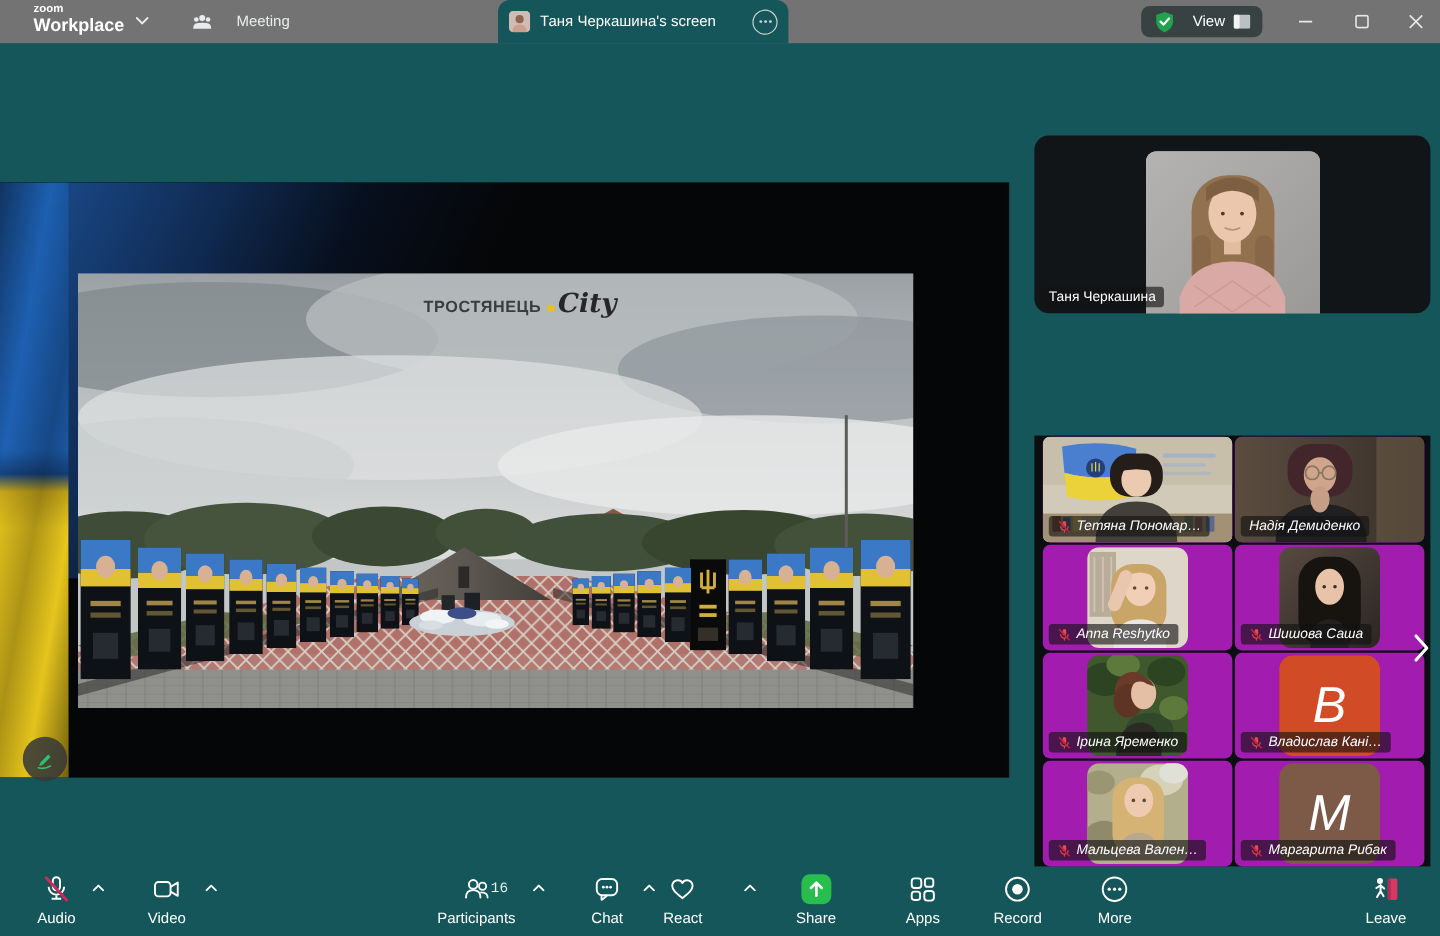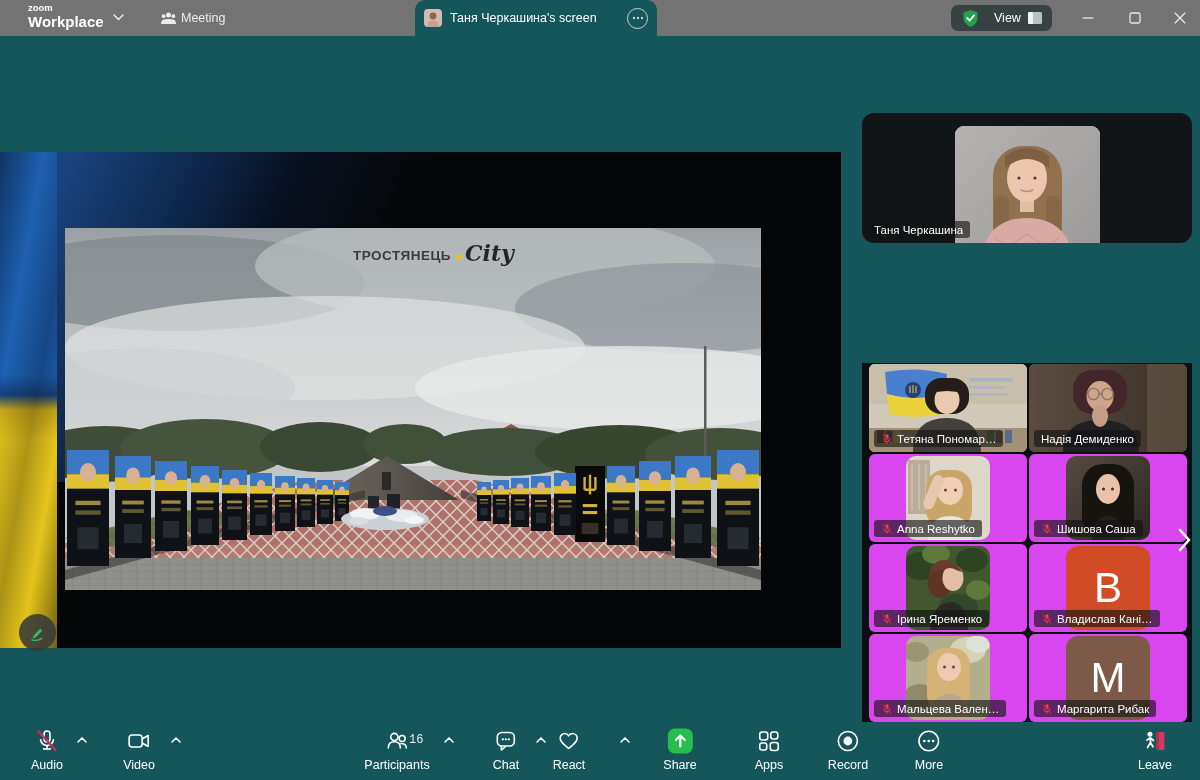--- a/index.html
+++ b/index.html
@@ -11,21 +11,21 @@
     color:#fff;
   }
   svg { display:block; }
 
   
   .titlebar { position:absolute; top:0; left:0; width:1200px; height:36px; background:#737373; }
   .logo { position:absolute; left:28px; top:3px; line-height:1; cursor:default; }
   .logo .l1 { font-size:9.5px; font-weight:bold; color:#fff; }
   .logo .l2 { font-size:15px; font-weight:bold; color:#fff; margin-top:1px; }
   .logo-chevron { position:absolute; left:113px; top:14px; }
-  .tab-meeting { position:absolute; left:148px; top:0; height:36px; display:flex; align-items:center; gap:4px; padding:0 12px; color:#e9eded; font-size:12.5px; }
+  .tab-meeting { position:absolute; left:148px; top:0; height:36px; display:flex; align-items:center; gap:20px; padding:0 12px; color:#e9eded; font-size:12.5px; }
   .tab-active { position:absolute; left:415px; top:0; width:242px; height:36px; background:#14565a; border-radius:10px 10px 0 0; display:flex; align-items:center; gap:8px; padding:0 9px; }
   .tab-active .mini-avatar { width:18px; height:18px; border-radius:4px; overflow:hidden; flex:none; }
   .tab-active .tab-label { font-size:12.5px; color:#fff; flex:1; white-space:nowrap; overflow:hidden; }
   .tab-active .ellipsis-btn { width:21px; height:21px; border:1.5px solid #c7d1d1; border-radius:50%; display:flex; align-items:center; justify-content:center; flex:none; cursor:pointer; }
   .secure-view { position:absolute; left:951px; top:5px; height:26px; background:rgba(10,26,28,0.55); border-radius:7px; display:flex; align-items:center; gap:14px; padding:0 10px; }
   .secure-view .view-label { font-size:12.5px; color:#fff; }
   .win-btn { position:absolute; top:0; width:44px; height:36px; display:flex; align-items:center; justify-content:center; cursor:pointer; }
   .win-min { left:1066px; } .win-max { left:1113px; } .win-close { left:1158px; }
 
   
@@ -39,26 +39,26 @@
   .slide-title { position:absolute; top:22px; left:0; width:100%; padding-right:52px; text-align:center;
     font-family:"Liberation Serif", serif; font-size:36px; color:#f3f3f3; letter-spacing:1px; }
   .slide-photo { position:absolute; left:65px; top:76px; width:696px; height:362px; background:#c3c6c7; overflow:hidden; }
   .watermark { position:absolute; left:288px; top:16px; display:flex; align-items:center; gap:2px; }
   .watermark .wm-main { font-size:13.5px; font-weight:bold; color:#3c3c3c; letter-spacing:.5px; }
   .watermark .wm-dot { width:6px; height:6px; border-radius:50%; background:#e9c31b; margin:4px 1px 0 3px; }
   .watermark .wm-city { font-family:"DejaVu Serif", serif; font-style:italic; font-weight:bold; font-size:22px; color:#262626; margin-top:-4px; }
   .annotate-btn { position:absolute; left:19px; top:614px; width:37px; height:37px; border-radius:50%; background:rgba(56,58,56,.88); display:flex; align-items:center; justify-content:center; cursor:pointer; }
 
   
-  .speaker-tile { position:absolute; left:862px; top:113px; width:330px; height:130px; background:#121518; border-radius:12px; overflow:hidden; }
+  .speaker-tile { position:absolute; left:862px; top:113px; width:330px; height:148px; background:#121518; border-radius:12px; overflow:hidden; }
   .speaker-photo { position:absolute; left:93px; top:13px; width:145px; height:158px; border-radius:9px; overflow:hidden; background:#a7a5a3; }
 
   
   .gallery { position:absolute; left:862px; top:363px; width:330px; height:359px; background:#0b0e10; padding:1px 7px; display:grid; grid-template-columns:158px 158px; grid-auto-rows:88px; gap:2px; }
-  .tile { position:relative; border-radius:6px; overflow:hidden; background:#d946ef; cursor:pointer; }
+  .tile { position:relative; border-radius:6px; overflow:hidden; background:#a21caf; cursor:pointer;font-style:italic; }
   .tile .center-media { position:absolute; left:50%; top:50%; transform:translate(-50%,-50%); width:84px; height:84px; border-radius:10px; overflow:hidden; }
   .initial-avatar { width:84px; height:84px; border-radius:12px; display:flex; align-items:center; justify-content:center; font-size:42px; color:#fff; }
   .name-label { position:absolute; left:5px; bottom:5px; max-width:93%; display:inline-flex; align-items:center; gap:4px; background:rgba(18,18,18,.62); border-radius:3px; padding:2.5px 7px; font-size:11.5px; color:#fff; white-space:nowrap; overflow:hidden; z-index:3; }
   .gallery-next { position:absolute; left:1172px; top:526px; width:24px; height:28px; display:flex; align-items:center; justify-content:center; cursor:pointer; }
 
   
   .toolbar { position:absolute; left:0; top:722px; width:1200px; height:58px; }
   .tool { position:absolute; top:6px; transform:translateX(-50%); display:flex; flex-direction:column; align-items:center; gap:4px; cursor:pointer; }
   .tool .t-label { font-size:12.5px; color:#fff; white-space:nowrap; }
   .tool-chevron { position:absolute; top:15px; cursor:pointer; }

